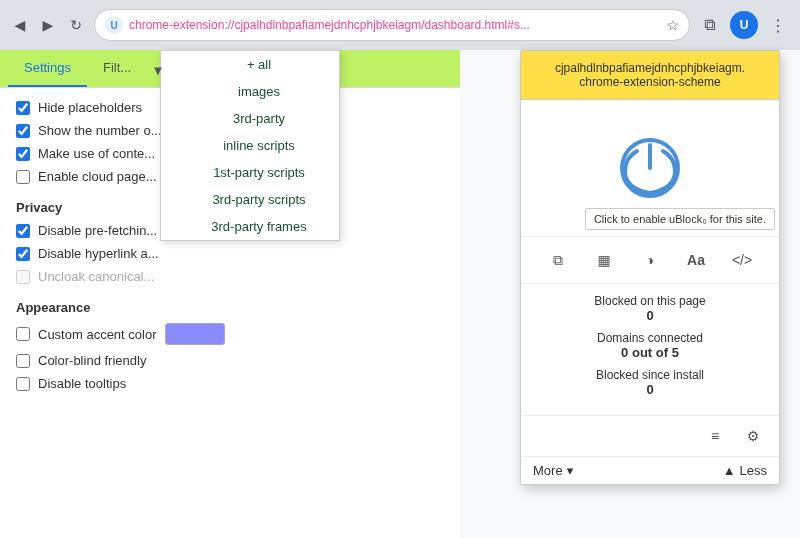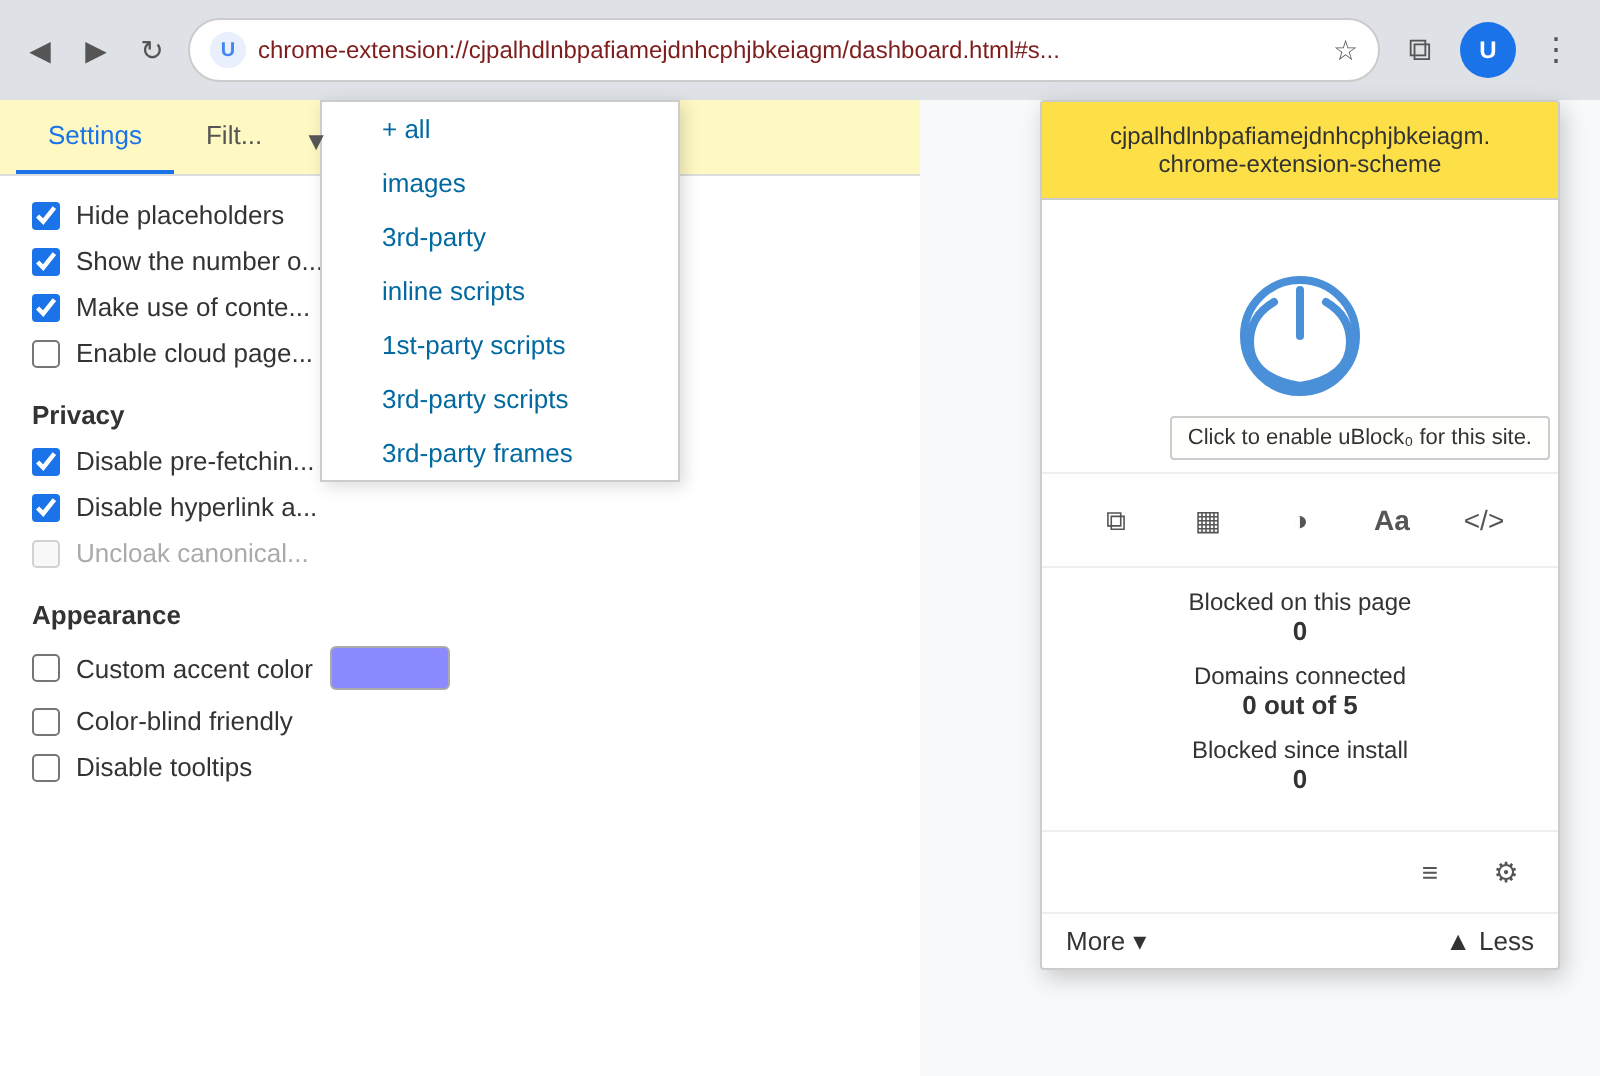--- a/index.html
+++ b/index.html
@@ -4,39 +4,39 @@
   <style>
     * { box-sizing: border-box; margin: 0; padding: 0; }
     body { font-family: Arial, sans-serif; font-size: 13px; background: #f0f0f0; width: 800px; height: 538px; overflow: hidden; }
 
     
     .browser-chrome { background: #dee1e6; height: 50px; display: flex; align-items: center; padding: 0 8px; gap: 6px; }
     .nav-buttons { display: flex; gap: 4px; align-items: center; }
     .nav-btn { width: 24px; height: 24px; border: none; background: none; cursor: pointer; color: #555; font-size: 14px; display: flex; align-items: center; justify-content: center; border-radius: 50%; }
     .address-bar { flex: 1; display: flex; align-items: center; background: white; border-radius: 20px; padding: 4px 10px; height: 32px; gap: 6px; border: 1px solid #ccc; }
     .address-icon { width: 18px; height: 18px; background: #e8f0fe; border-radius: 50%; display: flex; align-items: center; justify-content: center; font-size: 10px; color: #4285f4; font-weight: bold; }
-    .address-text { font-size: 12px; color: #7f1d1d; flex: 1; }
+    .address-text { font-size: 12px; color: #ec4899; flex: 1; }
     .browser-actions { display: flex; gap: 6px; align-items: center; }
     .browser-action-btn { width: 28px; height: 28px; border: none; background: none; cursor: pointer; color: #555; font-size: 16px; display: flex; align-items: center; justify-content: center; border-radius: 50%; }
     .profile-btn { width: 28px; height: 28px; border-radius: 50%; background: #1a73e8; color: white; font-size: 12px; font-weight: bold; display: flex; align-items: center; justify-content: center; border: none; cursor: pointer; }
 
     
     .main-content { display: flex; height: 488px; background: #f8f9fa; position: relative; }
 
     
     .settings-panel { width: 460px; background: white; height: 100%; overflow-y: auto; flex-shrink: 0; }
 
     
-    .tabs { display: flex; border-bottom: 1px solid #ddd; background: #fef9c3; padding: 0 8px; }
+    .tabs { display: flex; border-bottom: 1px solid #ddd; background: #bef264; padding: 0 8px; }
     .tab { padding: 10px 16px; cursor: pointer; font-size: 13px; color: #555; border-bottom: 2px solid transparent; }
     .tab.active { color: #1a73e8; border-bottom-color: #1a73e8; font-weight: 500; }
 
     
     .filter-dropdown { position: absolute; top: 0; left: 160px; width: 180px; background: white; border: 1px solid #ccc; box-shadow: 2px 2px 8px rgba(0,0,0,0.15); z-index: 100; }
-    .filter-item { padding: 6px 12px 6px 30px; cursor: pointer; font-size: 13px; color: #0369a1; text-align: left; }
+    .filter-item { padding: 6px 12px 6px 30px; cursor: pointer; font-size: 13px; color: #14532d; text-align: center; }
 
     
     .settings-content { padding: 12px 16px; }
     .settings-section { margin-bottom: 16px; }
     .section-title { font-weight: bold; font-size: 13px; color: #333; margin-bottom: 8px; }
     .checkbox-item { display: flex; align-items: center; gap: 8px; margin-bottom: 8px; font-size: 13px; color: #333; }
     .checkbox-item input[type="checkbox"] { width: 14px; height: 14px; accent-color: #1a73e8; }
     .checkbox-item.disabled { color: #aaa; }
 
     

